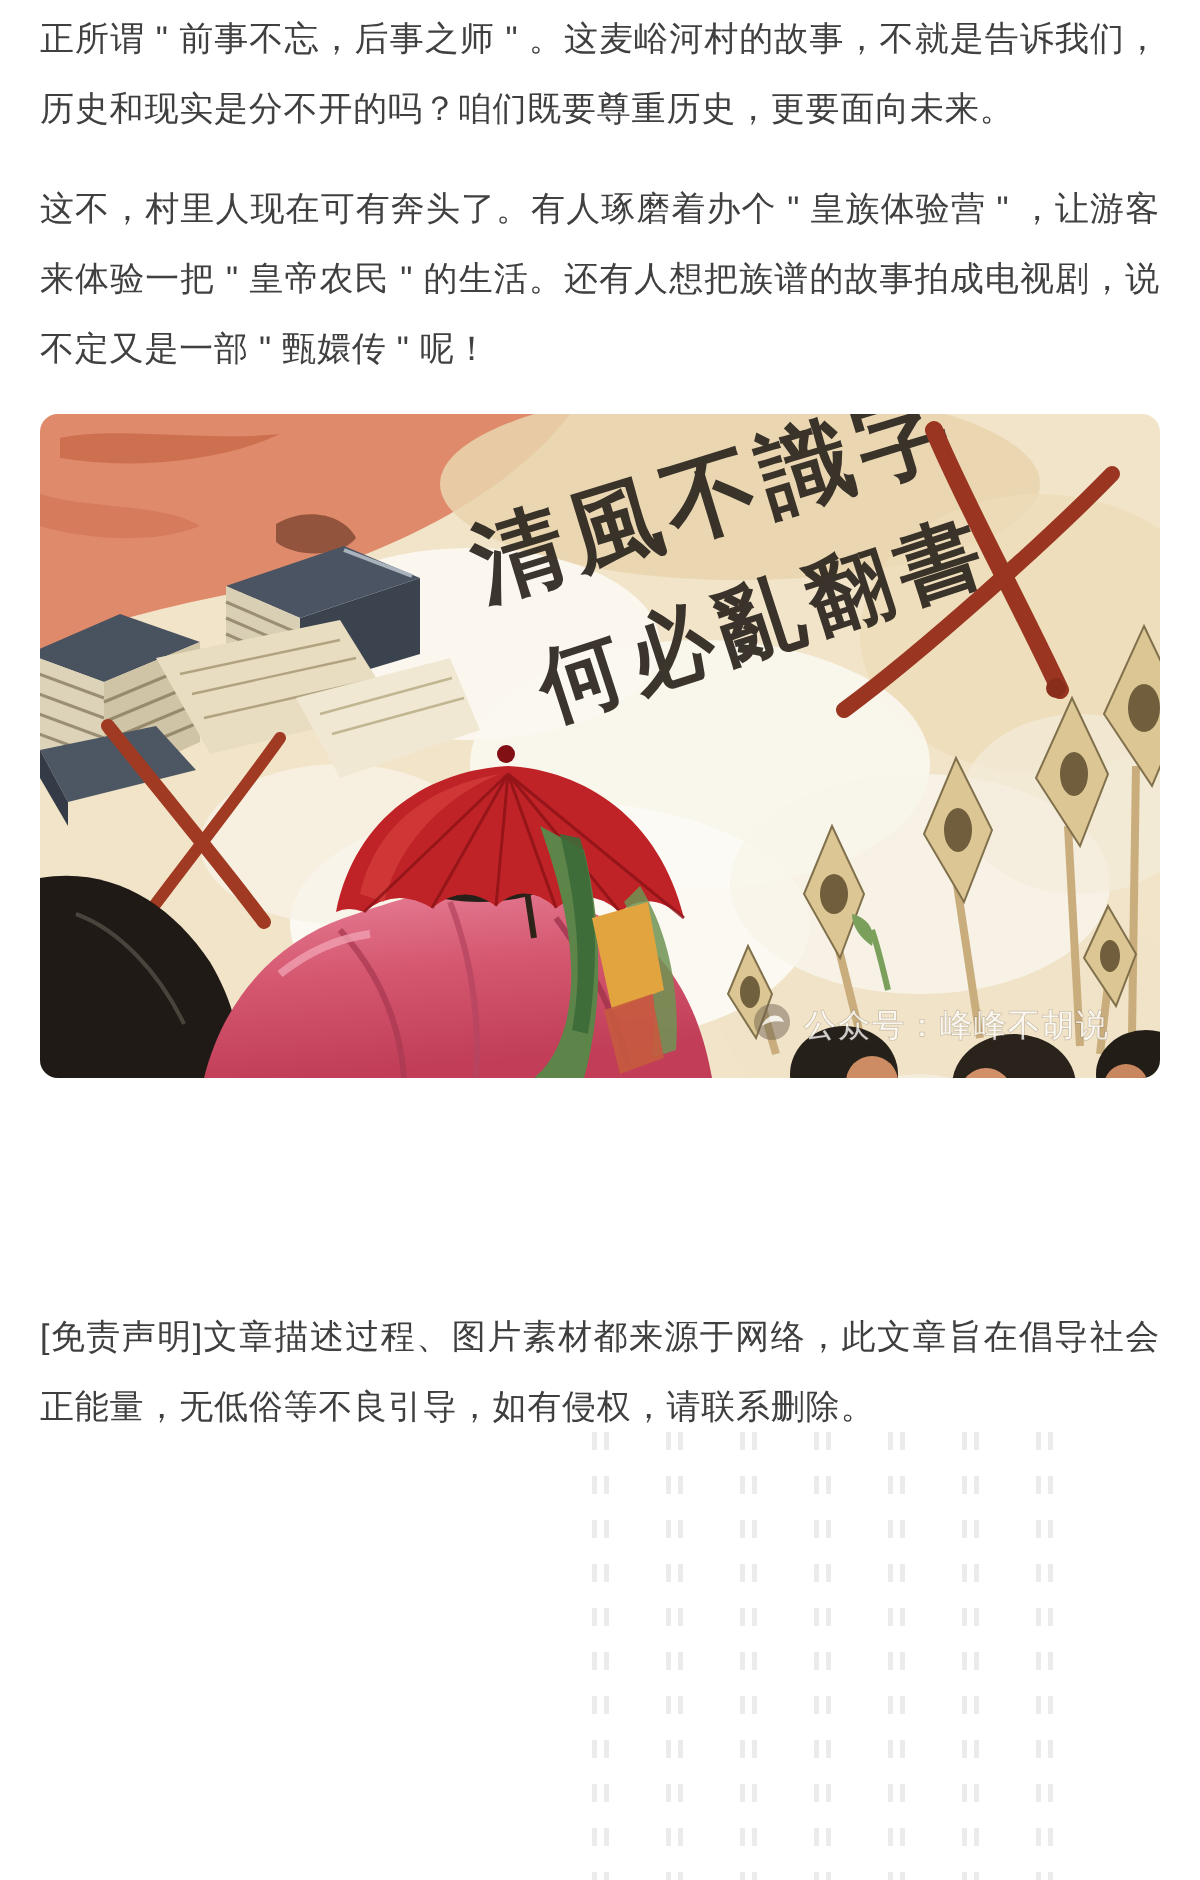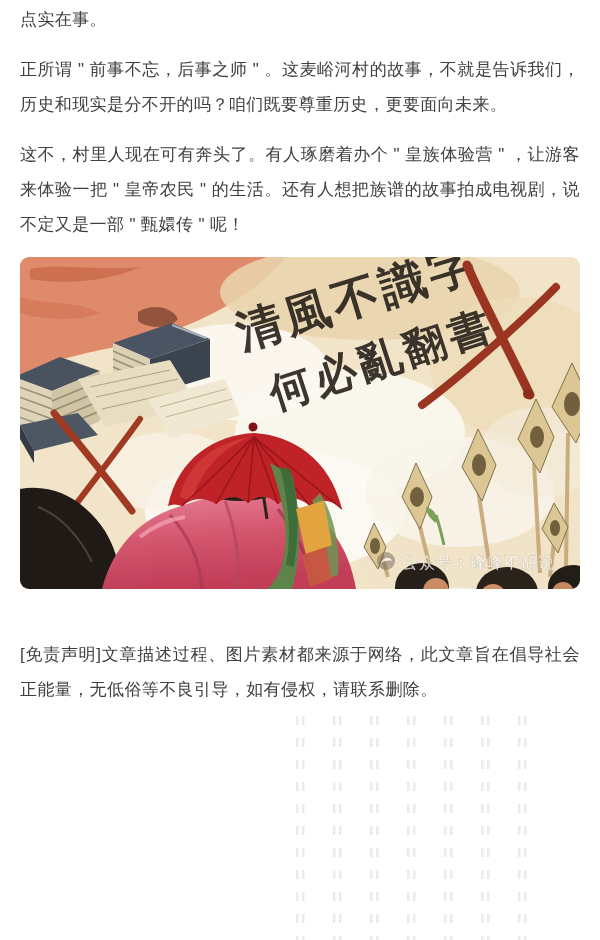--- a/index.html
+++ b/index.html
@@ -25,21 +25,21 @@
   }
   .illustration {
     width:560px;
     height:332px;
     border-radius:9px;
     overflow:hidden;
     margin:0;
     line-height:0;
   }
   .disclaimer {
-    margin-top:48px;
+    margin-top:112px;
     font-size:17px;
     line-height:35px;
     letter-spacing:0.4px;
     color:#3f3f3f;
     text-align:justify;
   }
   .dash-grid {
     position:absolute;
     left:286px;
     top:712px;
@@ -53,21 +53,20 @@
   svg text.wm {
     font-family:"Liberation Sans","DejaVu Sans",sans-serif;
     paint-order:stroke;
   }
 </style>
 </head>
 <body>
 
 <div class="content">
 
-  <p class="para">点实在事。</p>
   <p class="para">正所谓 " 前事不忘，后事之师 " 。这麦峪河村的故事，不就是告诉我们，历史和现实是分不开的吗？咱们既要尊重历史，更要面向未来。</p>
   <p class="para">这不，村里人现在可有奔头了。有人琢磨着办个 " 皇族体验营 " ，让游客来体验一把 " 皇帝农民 " 的生活。还有人想把族谱的故事拍成电视剧，说不定又是一部 " 甄嬛传 " 呢！</p>
 
   <div class="illustration">
     <svg viewBox="0 0 560 332" width="560" height="332">
       <defs>
         <linearGradient id="robeG" x1="0" y1="0" x2="0.25" y2="1">
           <stop offset="0" stop-color="#e8839a"></stop>
           <stop offset="0.5" stop-color="#d4576f"></stop>
           <stop offset="1" stop-color="#c13d58"></stop>

